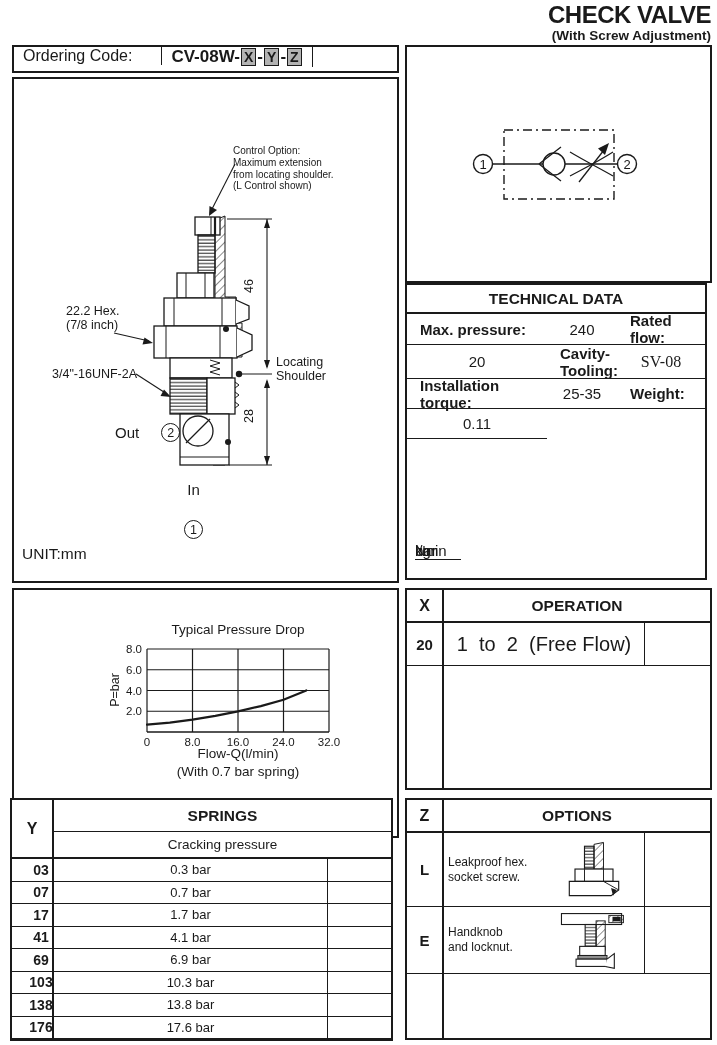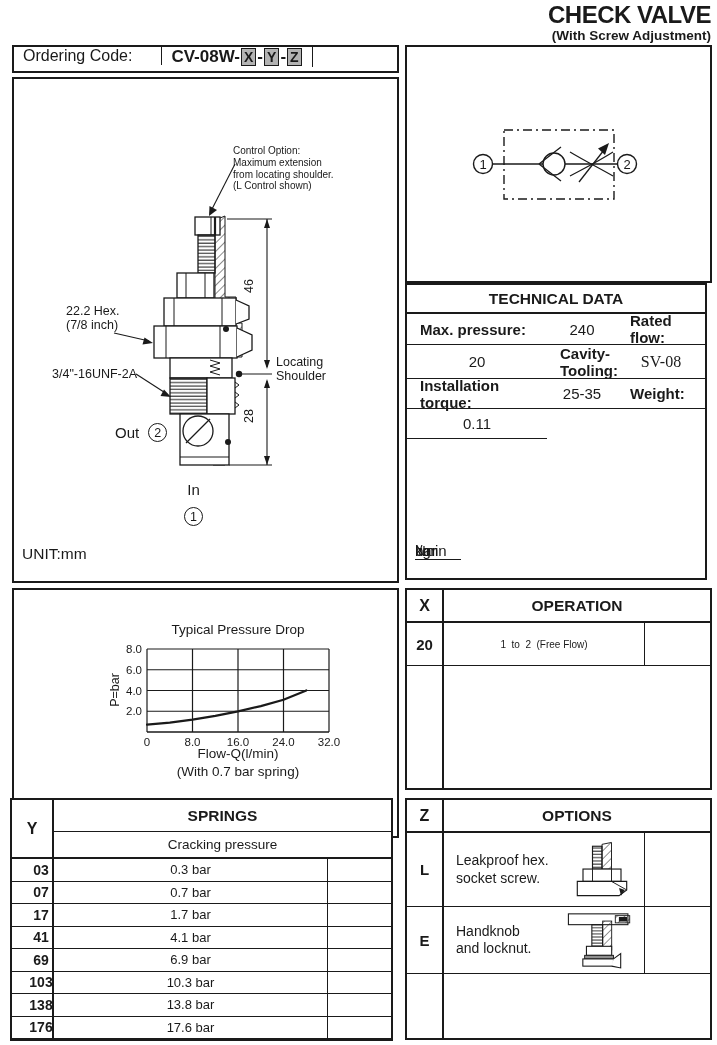--- a/index.html
+++ b/index.html
@@ -15,45 +15,45 @@
   
   .ordering{left:12px;top:45px;width:387px;height:28px;display:flex;align-items:flex-start;}
   .ordering .lbl{width:148px;display:flex;align-items:center;padding-left:9px;font-size:16px;border-right:1.5px solid #1a1a1a;box-sizing:border-box;}
   .ordering .code{flex:1;display:flex;align-items:center;justify-content:center;font-size:17px;font-weight:bold;border-right:1.5px solid #1a1a1a;box-sizing:border-box;}
   .ordering .tail{width:84px;}
   .codebox{display:inline-block;background:#b3b3b3;border:1.5px solid #1a1a1a;padding:0 2px;margin:0 1px;font-size:14px;line-height:16px;}
   
   .drawing{left:12px;top:77px;width:387px;height:506px;}
   .drawing .note{position:absolute;font-size:10px;line-height:1.18;}
   .drawing .small-lbl{position:absolute;font-size:12.5px;line-height:1.15;}
-  .port{display:inline-flex;align-items:center;gap:9px;position:absolute;font-size:15px;}
+  .port{display:inline-flex;align-items:center;gap:22px;position:absolute;font-size:15px;}
   .port .circ{width:19px;height:19px;border:1.4px solid #1a1a1a;border-radius:50%;display:flex;align-items:center;justify-content:center;font-size:12.5px;box-sizing:border-box;}
   .dim{position:absolute;font-size:12.5px;transform:rotate(-90deg);transform-origin:center;}
   .unit{position:absolute;left:8px;bottom:18px;font-size:15.5px;}
   
   .chartbox{left:12px;top:588px;width:387px;height:250px;padding-left:32px;}
   
   .schem{left:405px;top:45px;width:307px;height:238px;}
   .tech{left:405px;top:283px;width:302px;height:297px;display:grid;grid-template-columns:140px 70px 1fr;grid-template-rows:29px 31px 34px 30px 30px 35px 1fr;}
   .tech .hdr{grid-column:1/4;display:flex;align-items:center;justify-content:center;font-weight:bold;font-size:15.5px;border-bottom:2px solid #1a1a1a;}
   .tech .c{display:flex;align-items:center;font-size:15px;border-bottom:1.5px solid #1a1a1a;}
   .tech .c.lab{padding-left:13px;font-weight:bold;}
   .tech .c.val{justify-content:center;}
   .tech .c.val.serif{font-family:"Liberation Serif",serif;font-size:16px;}
   .tech .c.unit{justify-content:flex-end;padding-right:14px;}
   
   .xtab{left:405px;top:588px;width:307px;height:202px;display:grid;grid-template-columns:37px 200px 1fr;grid-template-rows:33px 43px 1fr;}
   .ztab{left:405px;top:798px;width:307px;height:242px;display:grid;grid-template-columns:37px 200px 1fr;grid-template-rows:33px 74px 67px 1fr;}
   .keycell{display:flex;align-items:center;justify-content:center;font-weight:bold;font-size:16px;border-right:2px solid #1a1a1a;border-bottom:2px solid #1a1a1a;}
   .tabhdr{grid-column:2/4;display:flex;align-items:center;justify-content:center;font-weight:bold;font-size:15.5px;border-bottom:2px solid #1a1a1a;}
   .rowcode{display:flex;align-items:center;justify-content:center;font-weight:bold;font-size:15px;border-right:2px solid #1a1a1a;border-bottom:1.5px solid #1a1a1a;}
-  .rowmain{display:flex;align-items:center;justify-content:center;font-size:10px;border-bottom:1.5px solid #1a1a1a;white-space:pre;}
+  .rowmain{display:flex;align-items:center;justify-content:center;font-size:20px;border-bottom:1.5px solid #1a1a1a;white-space:pre;}
   .rownarrow{border-left:1.5px solid #1a1a1a;border-bottom:1.5px solid #1a1a1a;}
   .fillleft{border-right:2px solid #1a1a1a;}
-  .optmain{display:flex;align-items:center;justify-content:flex-start;font-size:14px;border-bottom:1.5px solid #1a1a1a;padding-left:12px;}
+  .optmain{display:flex;align-items:center;justify-content:flex-start;font-size:12px;border-bottom:1.5px solid #1a1a1a;padding-left:4px;}
   .optmain .txt{width:108px;line-height:1.25;}
   
   .springs{left:10px;top:798px;width:383px;height:243px;display:grid;grid-template-columns:42px 273px 1fr;grid-template-rows:32px 27px repeat(8,1fr);}
   .springs .ycell{grid-row:1/3;display:flex;align-items:center;justify-content:center;font-weight:bold;font-size:16px;border-right:2px solid #1a1a1a;border-bottom:2px solid #1a1a1a;}
   .springs .shdr{grid-column:2/4;display:flex;align-items:center;justify-content:center;font-weight:bold;font-size:15.5px;border-bottom:1.5px solid #1a1a1a;}
   .springs .subhdr{grid-column:2/4;display:flex;align-items:center;justify-content:center;font-size:13.5px;border-bottom:2px solid #1a1a1a;}
   .springs .scode{display:flex;align-items:center;justify-content:center;font-weight:bold;font-size:14px;border-right:2px solid #1a1a1a;border-bottom:1.5px solid #1a1a1a;padding-left:18px;}
   .springs .sval{display:flex;align-items:center;justify-content:center;font-size:13px;border-bottom:1.5px solid #1a1a1a;}
   .springs .snarrow{border-left:1.5px solid #1a1a1a;border-bottom:1.5px solid #1a1a1a;}
   svg{display:block;}

